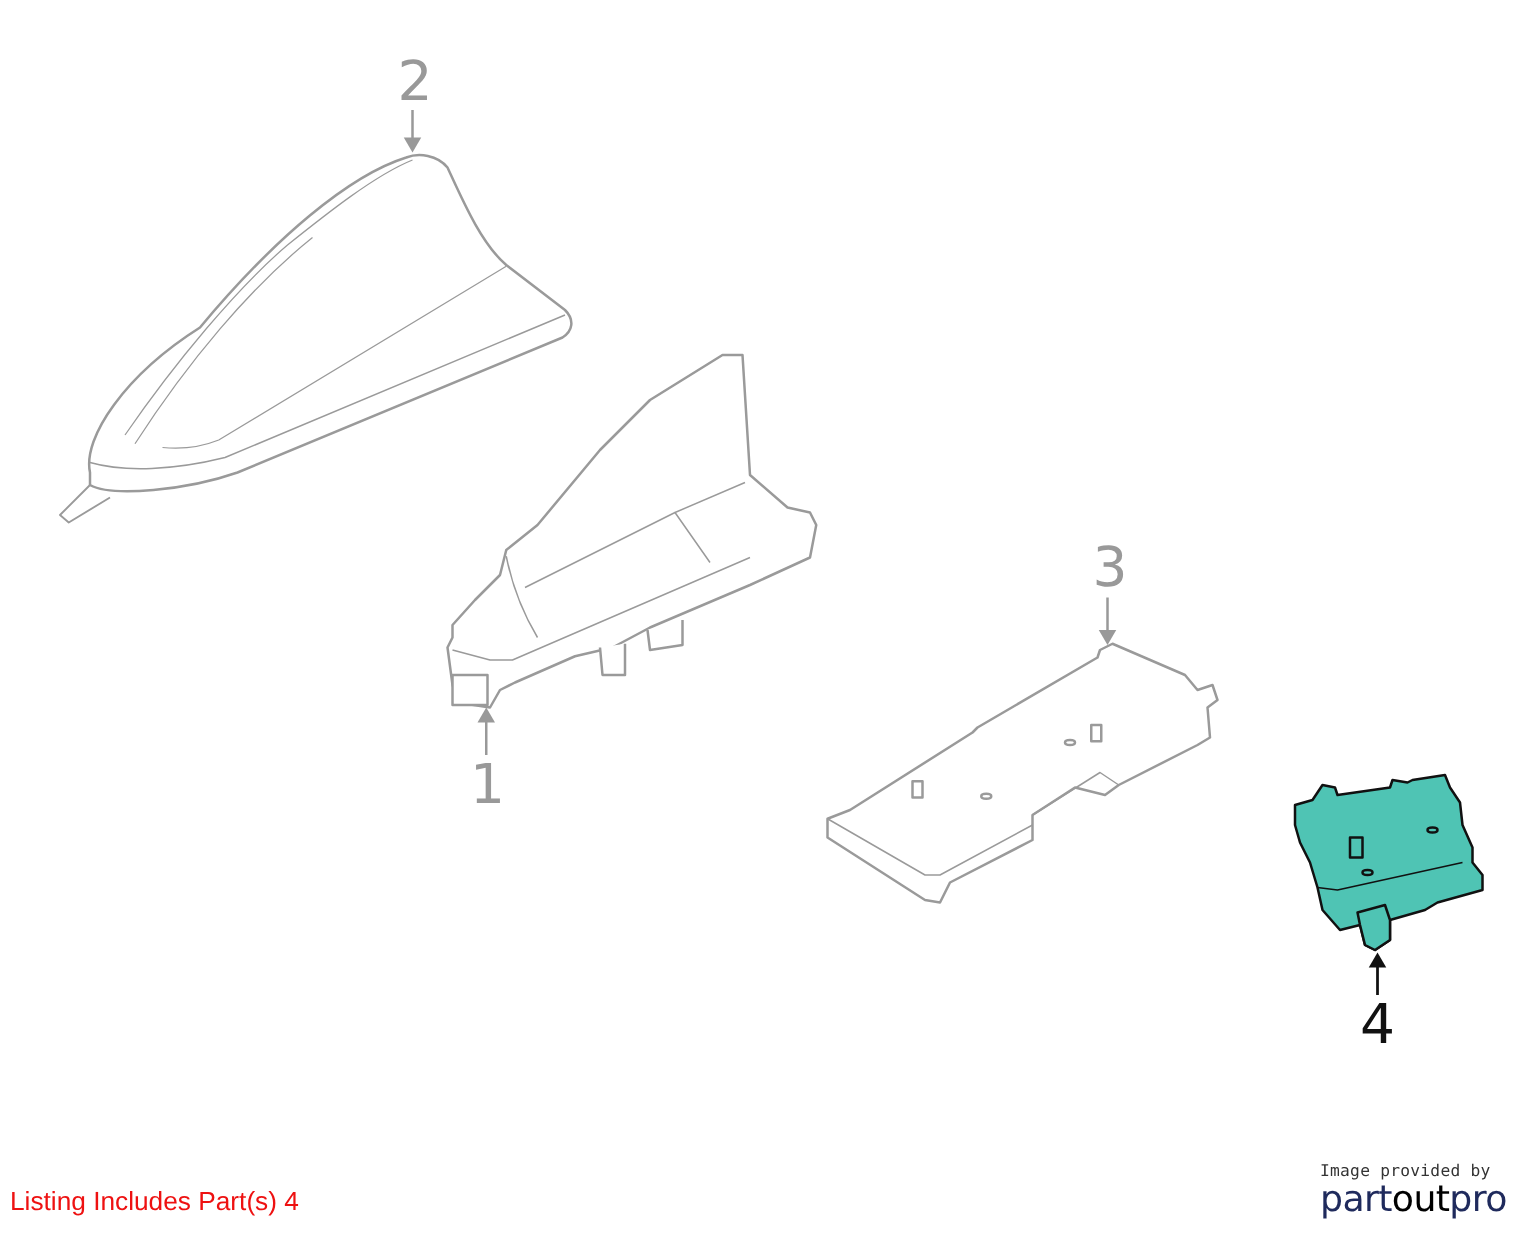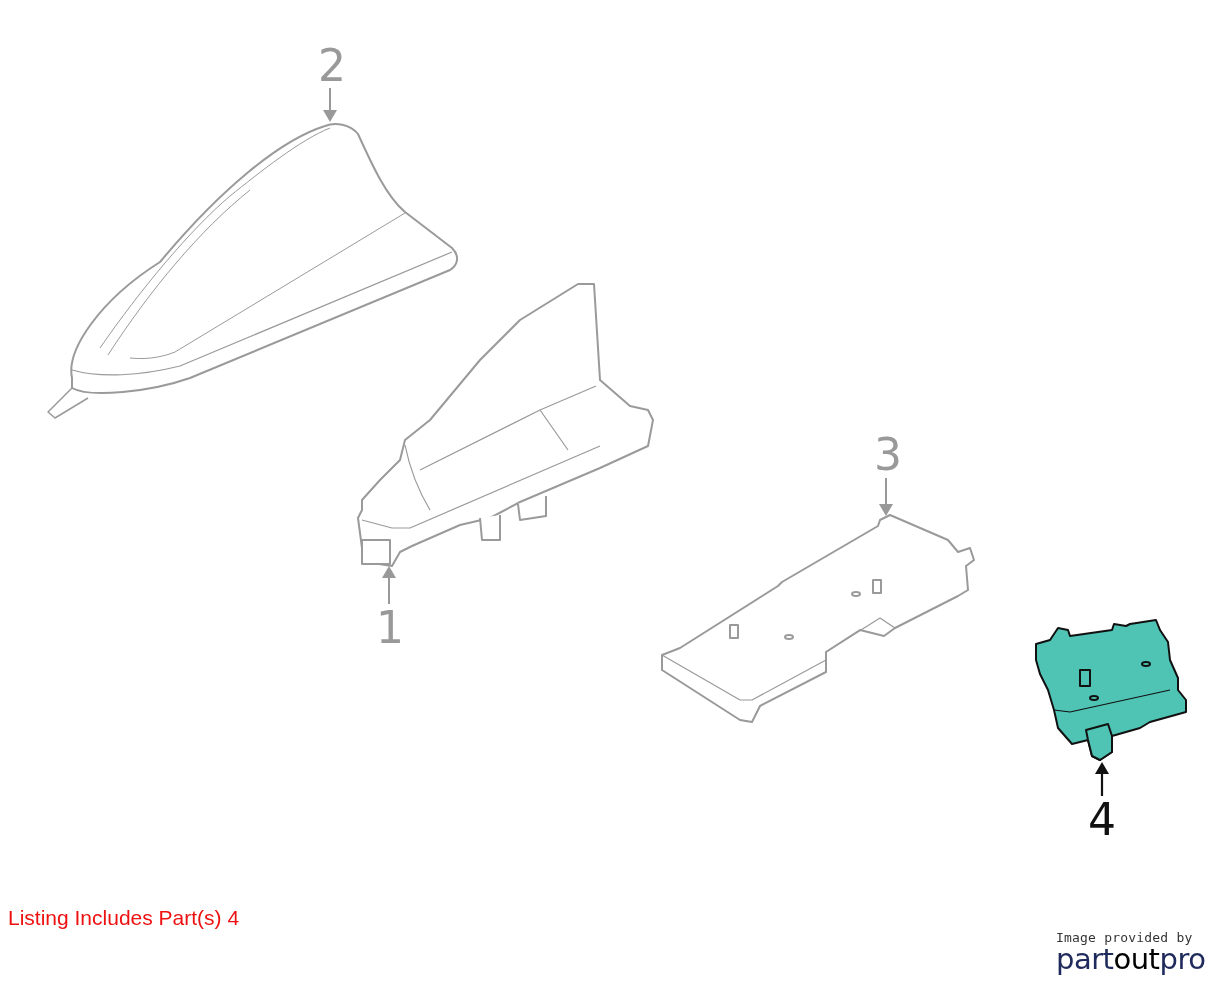--- a/index.html
+++ b/index.html
@@ -1,21 +1,21 @@
 <!DOCTYPE html>
 <html><head>
   <meta charset="utf-8">
   <style>
     html, body { margin: 0; padding: 0; background: #ffffff; }
     body { width: 1224px; height: 992px; position: relative; overflow: hidden; font-family: "Liberation Sans", sans-serif; }
     svg.diagram { position: absolute; left: 0; top: 0; width: 1224px; height: 992px; }
     .callout { position: absolute; font-family: "DejaVu Sans", sans-serif; font-size: 44px; line-height: 44px; }
     .callout.gray { color: #999999; }
     .callout.black { color: #111111; }
-    .listing { position: absolute; left: 8px; top: 906px; font-family: "Liberation Sans", sans-serif; font-size: 21px; color: #ee1111; }
+    .listing { position: absolute; left: 8px; top: 950px; font-family: "Liberation Sans", sans-serif; font-size: 21px; color: #ee1111; }
     .credit { position: absolute; left: 1056px; top: 930px; width: 150px; }
     .credit-top { font-family: "DejaVu Sans Mono", monospace; font-size: 13px; color: #333; letter-spacing: 0.2px; }
     .credit-logo { font-family: "DejaVu Sans", sans-serif; font-size: 29px; line-height: 30px; letter-spacing: -0.5px; margin-top: -1px; }
     .credit-logo .a { color: #1f2a5c; margin-top: 32px; }
     .credit-logo .b { color: #000000; }
   </style>
 </head>
 <body>
 
 <svg class="diagram" viewBox="0 0 1224 992" xmlns="http://www.w3.org/2000/svg">

